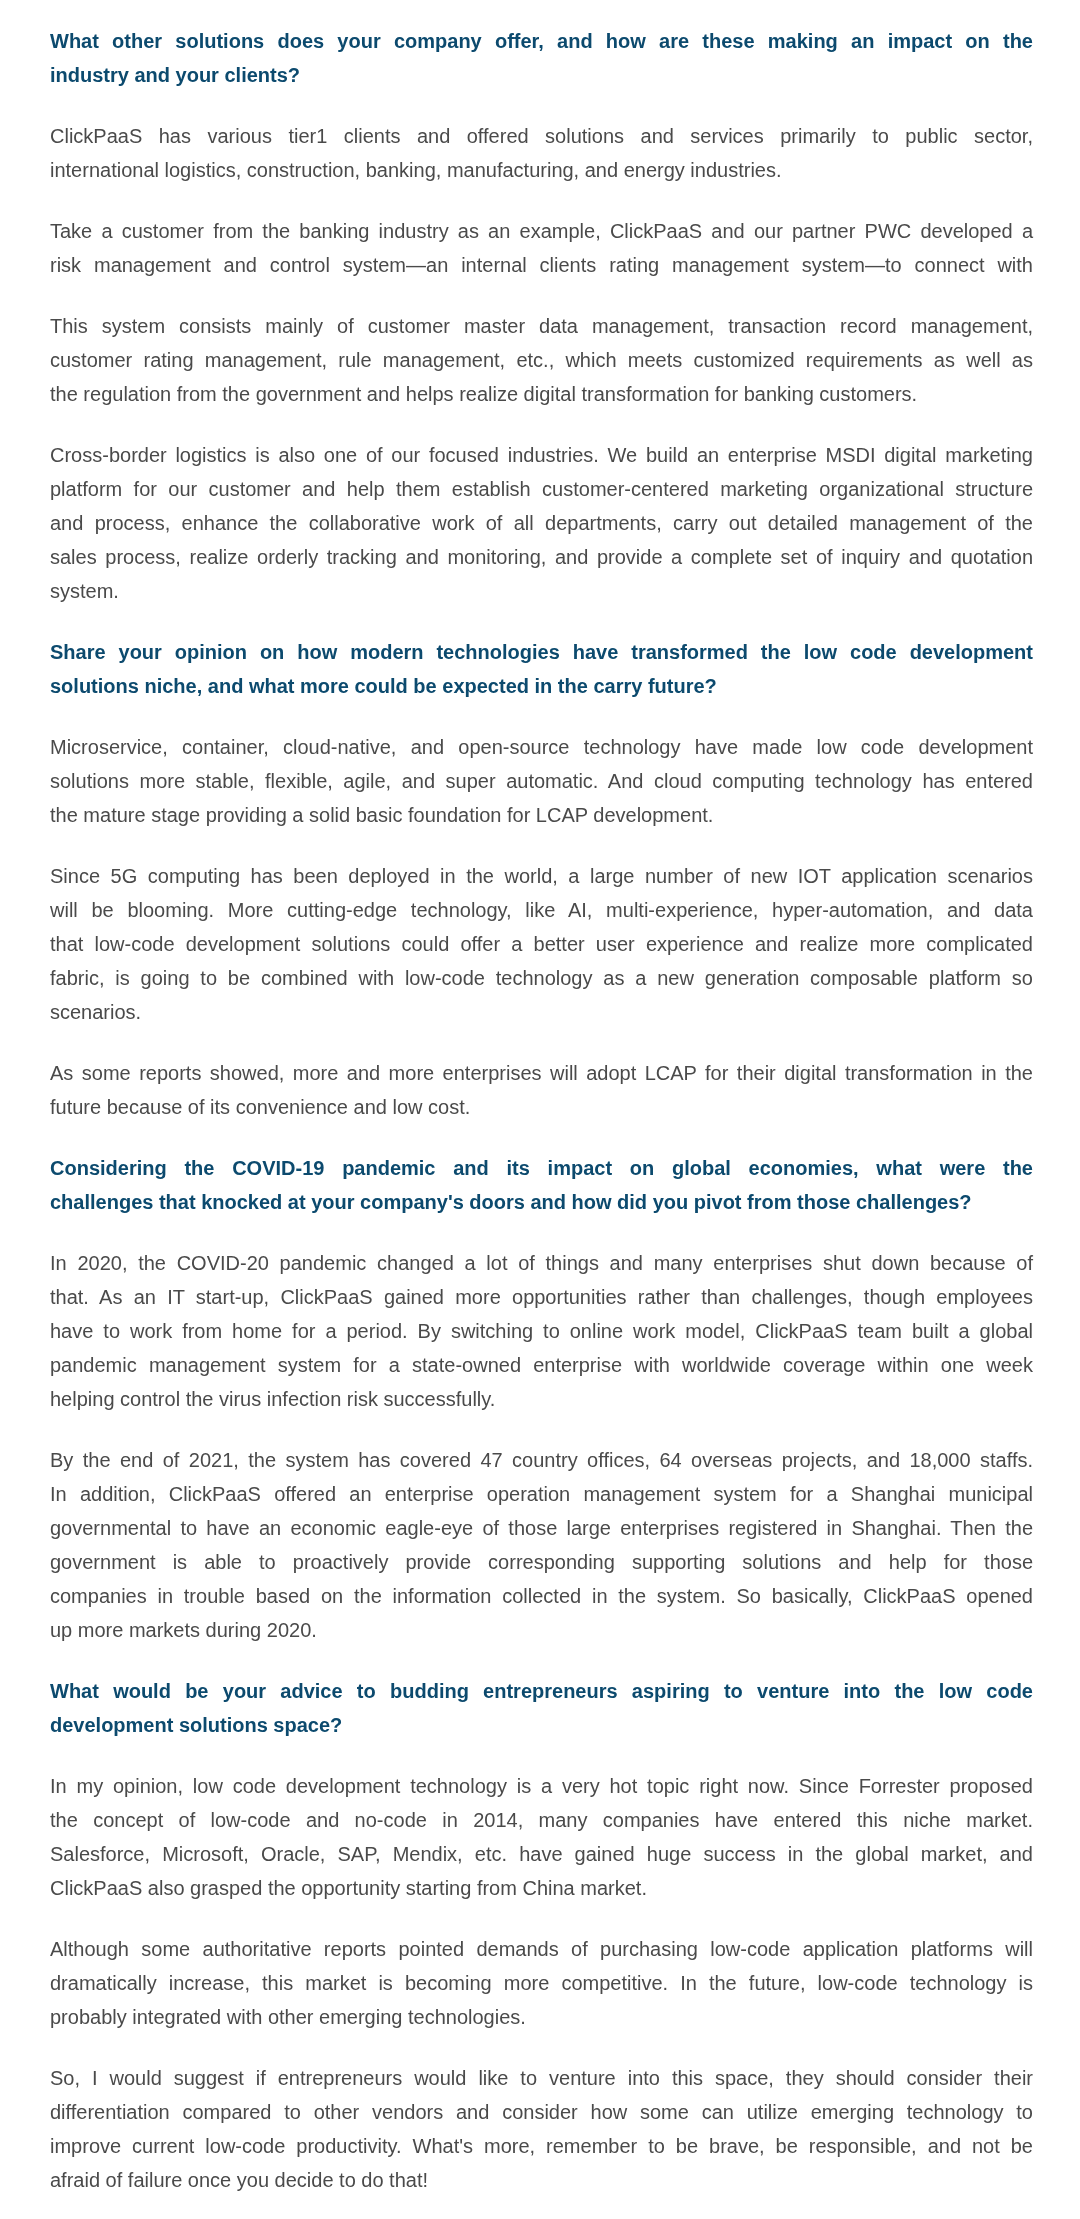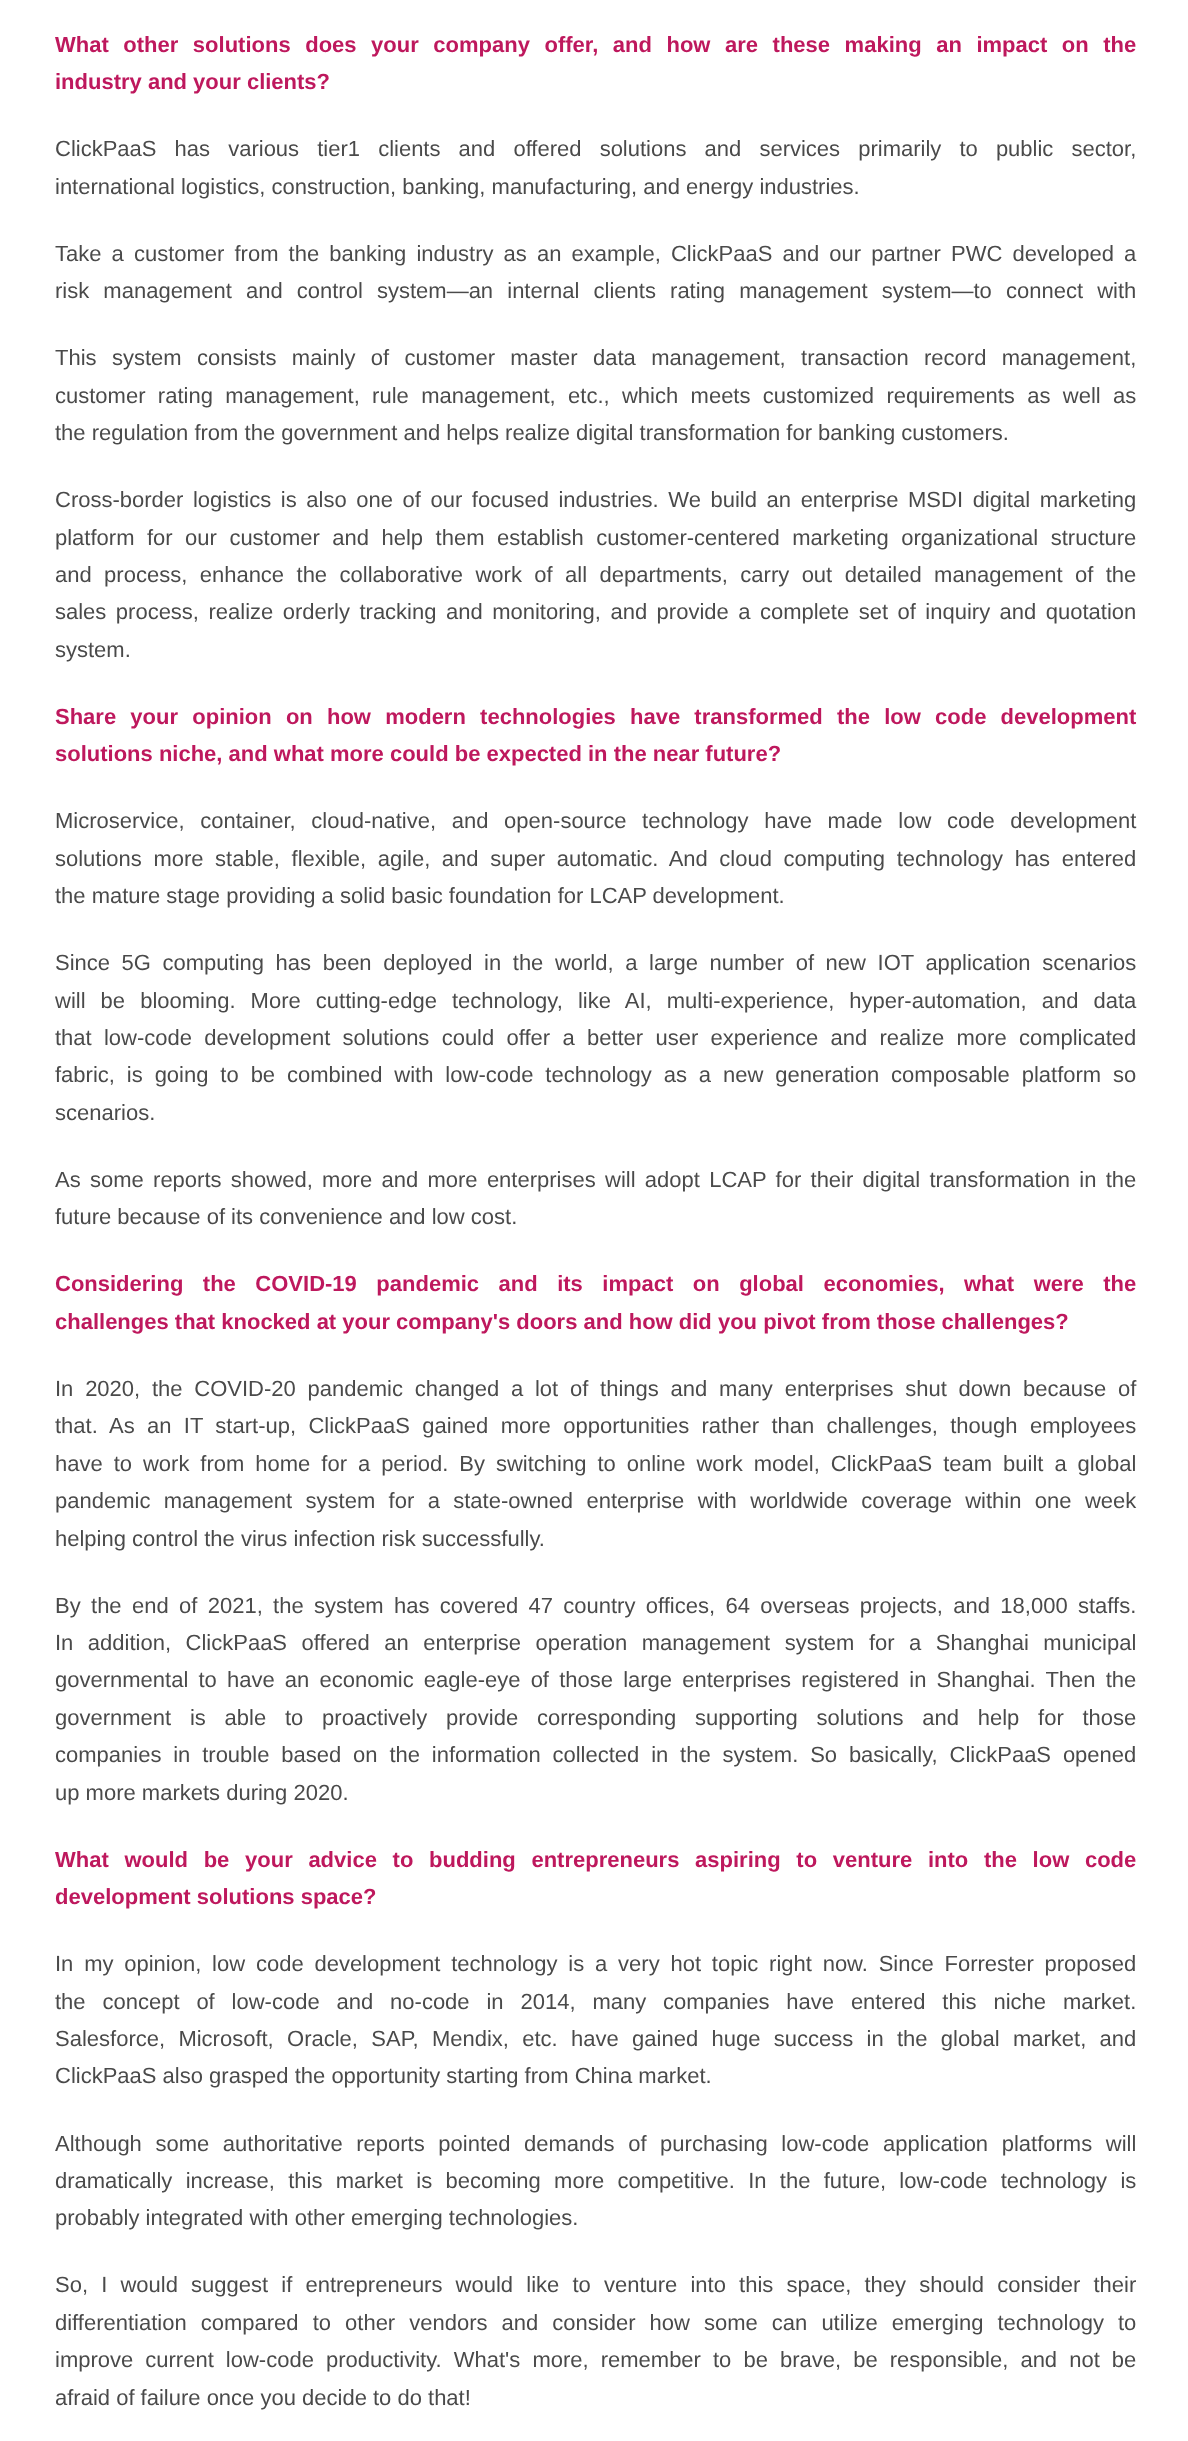--- a/index.html
+++ b/index.html
@@ -12,21 +12,21 @@
   .doc {
     box-sizing: border-box;
     width: 1080px;
     padding: 24px 47px 0 50px;
     font-family: "Liberation Sans", "DejaVu Sans", sans-serif;
     font-size: 20px;
     line-height: 34px;
     color: #4a4a4a;
   }
   .block { margin: 0 0 27px 0; }
-  .q { font-weight: bold; color: #be185d; }
+  .q { font-weight: bold; color: #0c4a6e; }
   .ln { text-align: justify; text-align-last: justify; }
   .ln.last { text-align-last: left; }
 </style>
 </head>
 <body>
 
 <div class="doc">
 
   <div class="block q">
     <div class="ln">What other solutions does your company offer, and how are these making an impact on the</div>
@@ -52,21 +52,21 @@
   <div class="block a">
     <div class="ln">Cross-border logistics is also one of our focused industries. We build an enterprise MSDI digital marketing</div>
     <div class="ln">platform for our customer and help them establish customer-centered marketing organizational structure</div>
     <div class="ln">and process, enhance the collaborative work of all departments, carry out detailed management of the</div>
     <div class="ln">sales process, realize orderly tracking and monitoring, and provide a complete set of inquiry and quotation</div>
     <div class="ln last">system.</div>
   </div>
 
   <div class="block q">
     <div class="ln">Share your opinion on how modern technologies have transformed the low code development</div>
-    <div class="ln last">solutions niche, and what more could be expected in the near future?</div>
+    <div class="ln last">solutions niche, and what more could be expected in the carry future?</div>
   </div>
 
   <div class="block a">
     <div class="ln">Microservice, container, cloud-native, and open-source technology have made low code development</div>
     <div class="ln">solutions more stable, flexible, agile, and super automatic. And cloud computing technology has entered</div>
     <div class="ln last">the mature stage providing a solid basic foundation for LCAP development.</div>
   </div>
 
   <div class="block a">
     <div class="ln">Since 5G computing has been deployed in the world, a large number of new IOT application scenarios</div>

